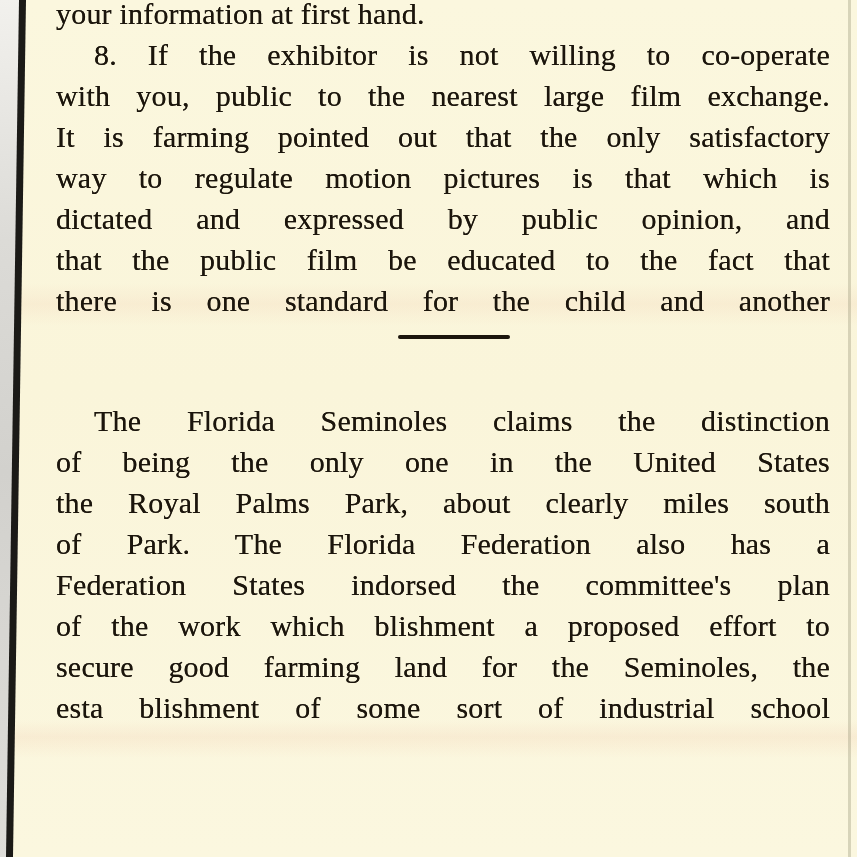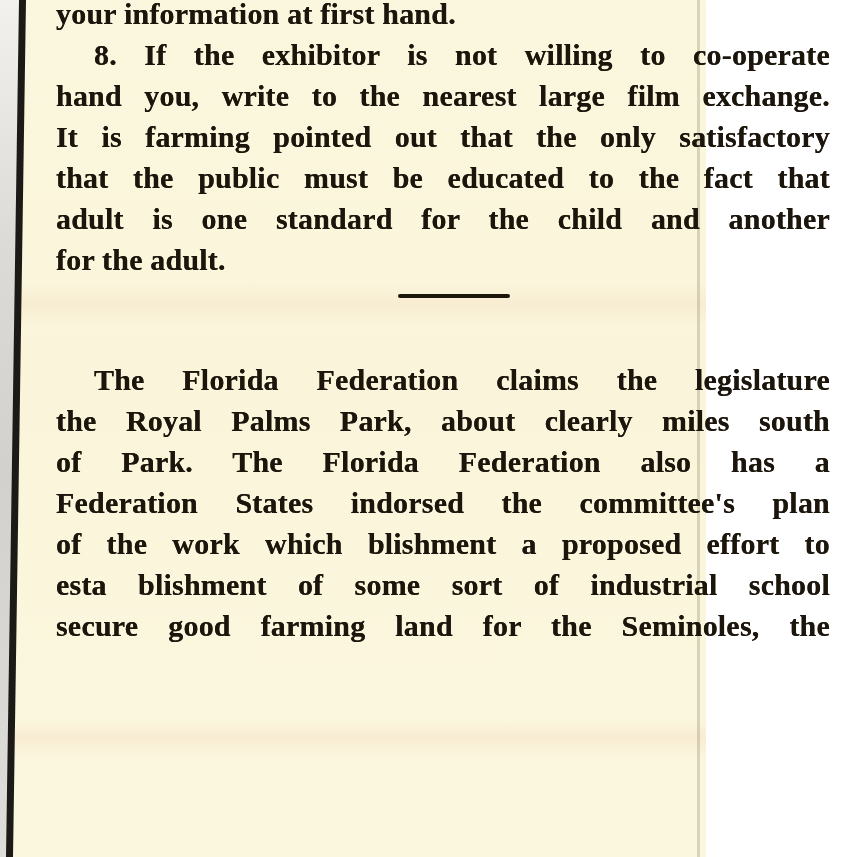--- a/index.html
+++ b/index.html
@@ -1,23 +1,22 @@
 <!DOCTYPE html>
 <html><head>
 <meta charset="utf-8">
 <style>
   html, body { margin: 0; padding: 0; }
   body {
     width: 857px; height: 857px; overflow: hidden;
     font-family: "Liberation Serif", "DejaVu Serif", serif;
   }
   .scan {
-    position: relative; width: 706px; height: 857px;
+    position: relative; width: 857px; height: 857px;
     background: linear-gradient(180deg, #f2f1ed 0%, #dcdbd7 28%, #d2d1cd 55%, #deddd9 100%);
-    font-weight: bold;
   }
   
   .edge-line {
     position: absolute; inset: 0; background: #1b1a17;
     clip-path: polygon(19px 0, 28px 0, 15px 100%, 6px 100%);
   }
   .paper {
     position: absolute; inset: 0;
     background:
       linear-gradient(180deg, rgba(235,170,140,0) 33%, rgba(231,160,130,0.10) 35.5%, rgba(235,170,140,0) 38%),
@@ -48,31 +47,33 @@
 <body>
 
 <div class="scan">
   <div class="edge-line"></div>
   <div class="paper">
     <div class="right-edge"></div>
     <div class="text-col">
 
       <div class="line">your information at first hand.</div>
       <div class="line j indent">8. If the exhibitor is not willing to co-operate</div>
-      <div class="line j">hand you, write to the nearest large film exchange.</div>
+      <div class="line j">with you, public to the nearest large film exchange.</div>
       <div class="line j">It is farming pointed out that the only satisfactory</div>
-      <div class="line j">that the public must be educated to the fact that</div>
-      <div class="line j">adult is one standard for the child and another</div>
-      <div class="line">for the adult.</div>
+      <div class="line j">way to regulate motion pictures is that which is</div>
+      <div class="line j">dictated and expressed by public opinion, and</div>
+      <div class="line j">that the public film be educated to the fact that</div>
+      <div class="line j">there is one standard for the child and another</div>
 
       <div class="rule"></div>
 
-      <div class="line j indent">The Florida Federation claims the legislature</div>
+      <div class="line j indent">The Florida Seminoles claims the distinction</div>
+      <div class="line j">of being the only one in the United States</div>
       <div class="line j">the Royal Palms Park, about clearly miles south</div>
       <div class="line j">of Park.  The Florida Federation also has a</div>
       <div class="line j">Federation States indorsed the committee's plan</div>
       <div class="line j">of the work which blishment a proposed effort to</div>
+      <div class="line j">secure good farming land for the Seminoles, the</div>
       <div class="line j">esta blishment of some sort of industrial school</div>
-      <div class="line j">secure good farming land for the Seminoles, the</div>
 
     </div>
   </div>
 </div>
 
 </body></html>

